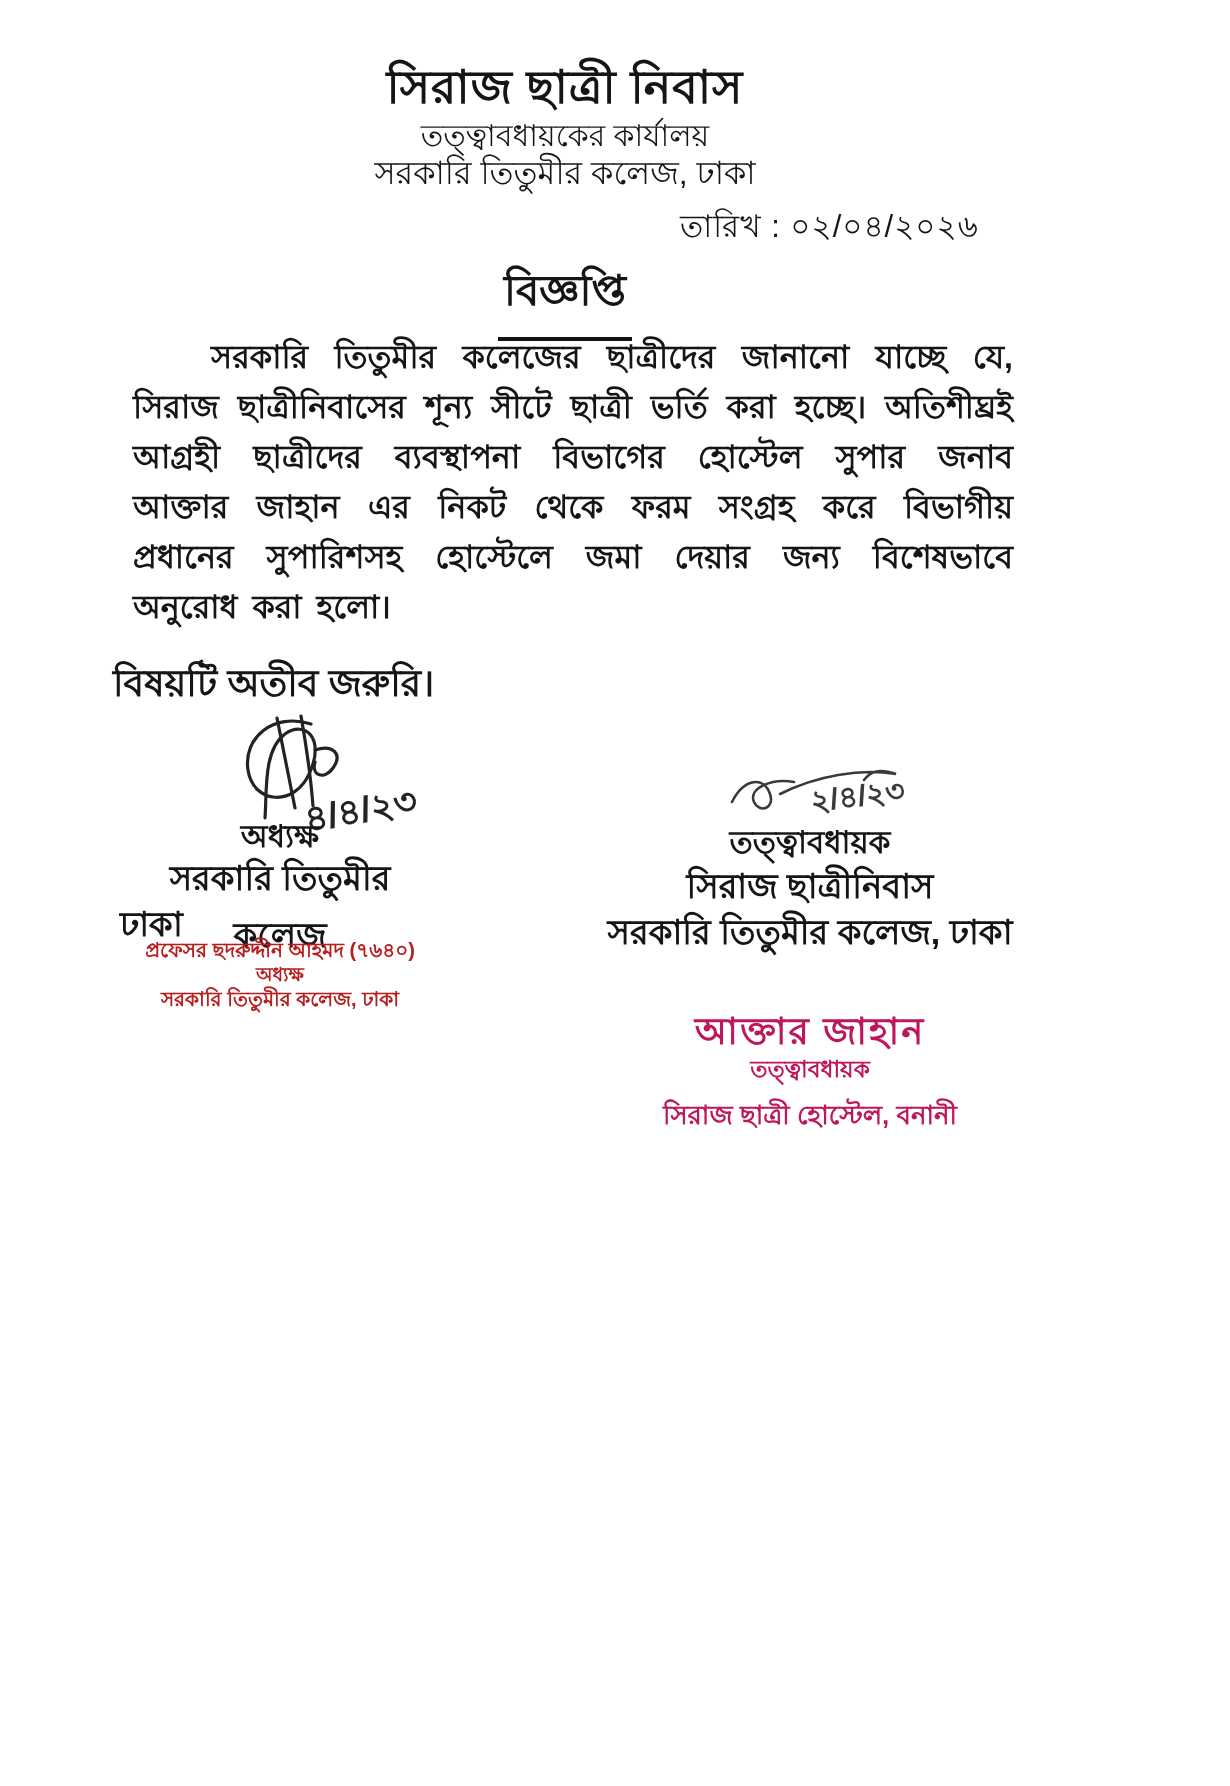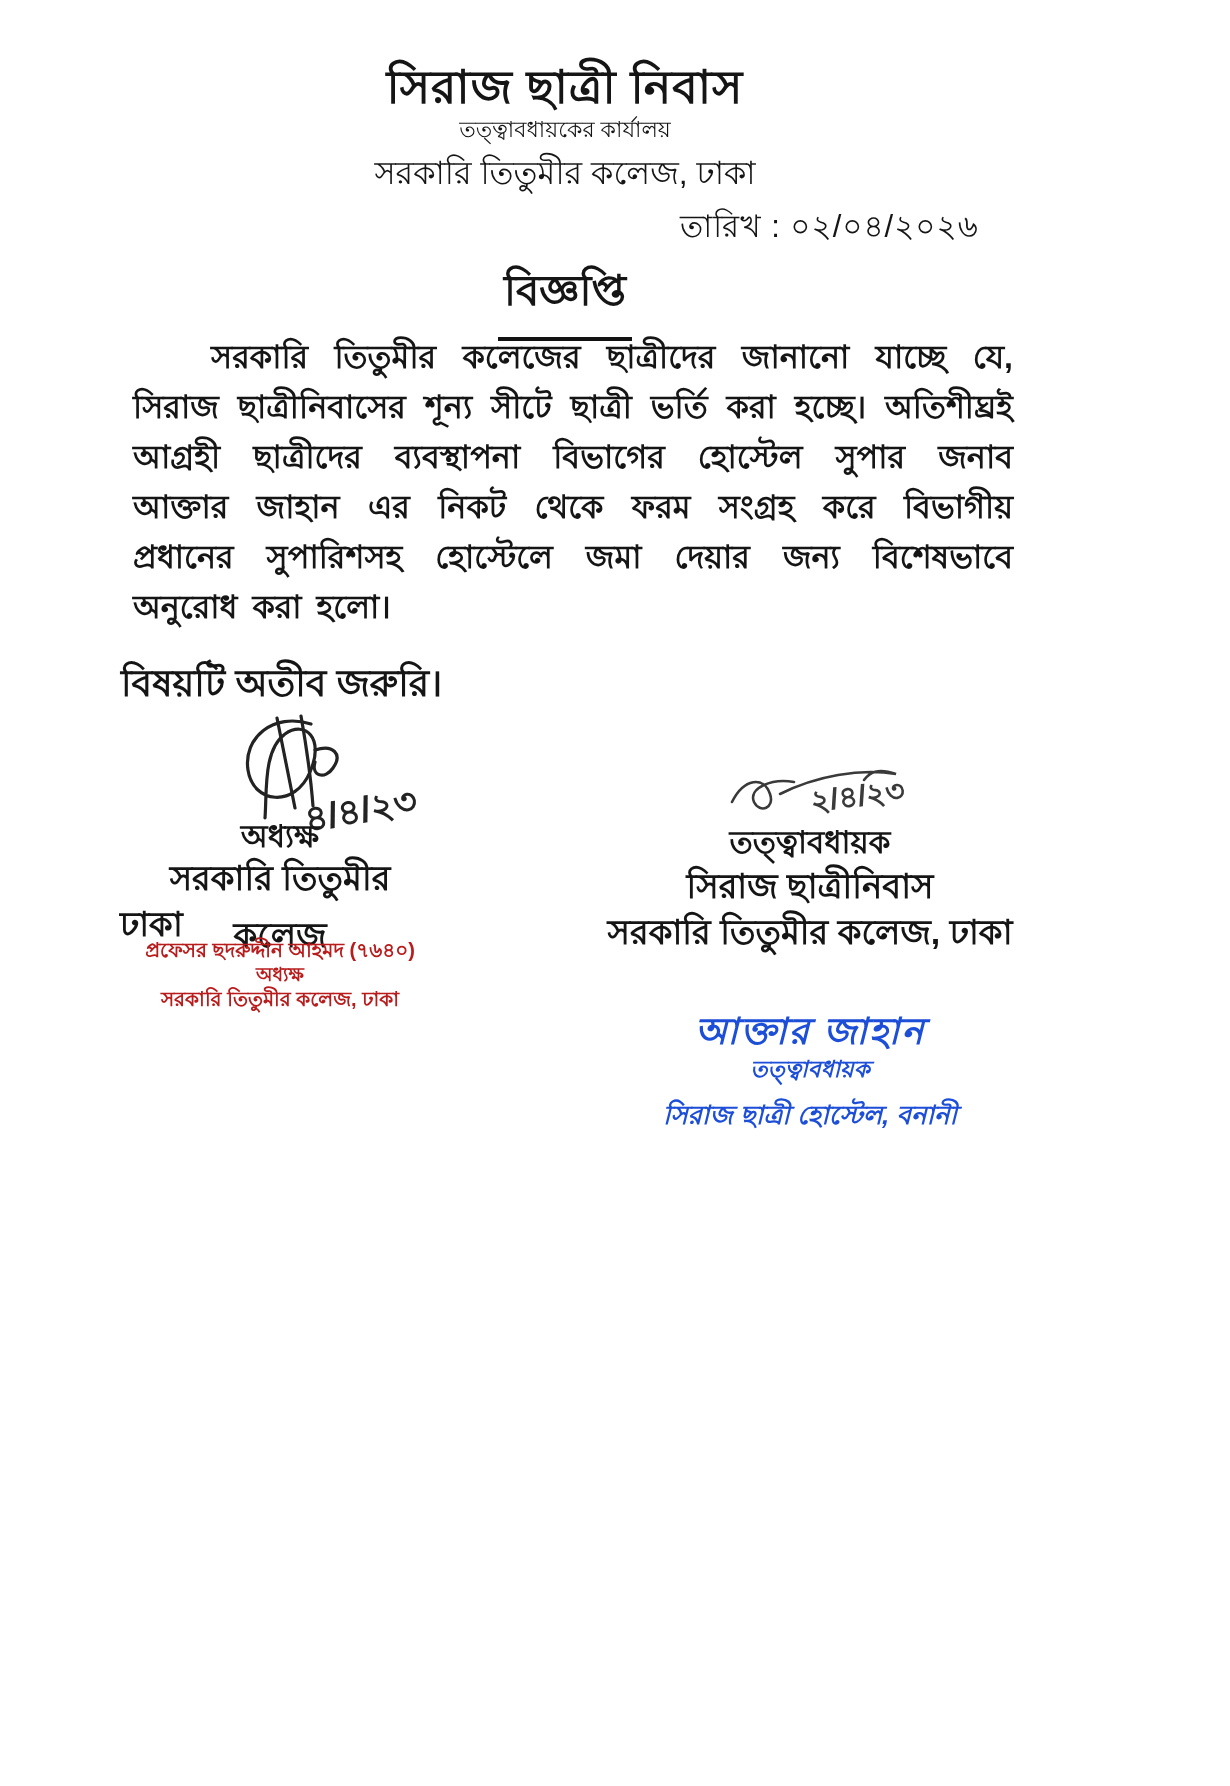--- a/index.html
+++ b/index.html
@@ -16,21 +16,21 @@
   
   .hdr-title{
     left:0;top:52px;width:1130px;
     text-align:center;
     font-size:46px;font-weight:700;
     letter-spacing:1px;
   }
   .hdr-office{
     left:0;top:112px;width:1130px;
     text-align:center;
-    font-size:22px;font-weight:500;
+    font-size:30px;font-weight:500;
   }
   .hdr-college{
     left:0;top:148px;width:1130px;
     text-align:center;
     font-size:32px;font-weight:500;
   }
   .date-line{
     left:680px;top:202px;width:420px;
     font-size:31px;font-weight:500;
     letter-spacing:1px;
@@ -47,21 +47,21 @@
   }
   .body-text{
     left:133px;top:332px;width:880px;
     font-size:32px;font-weight:600;
     line-height:50px;
     text-align:justify;
     text-indent:78px;
     word-spacing:6px;
   }
   .urgent-note{
-    left:121px;top:654px;
+    left:113px;top:654px;
     font-size:37px;font-weight:700;
   }
   
   .sig-left-svg{left:215px;top:710px;}
   .left-designation{
     left:150px;top:812px;width:260px;
     text-align:center;
     font-size:31px;font-weight:600;
   }
   .left-org1{
@@ -157,19 +157,19 @@
       <path d="M12,42 C24,18 44,16 50,34 C55,48 40,54 34,42 C28,28 52,18 74,22"></path>
       <path d="M60,34 C96,16 140,8 176,14 C158,8 150,12 144,20"></path>
     </g>
     <text x="92" y="52" transform="rotate(-7 92 52)" font-size="30" font-weight="600" fill="#3a3a3a">২/৪/২৩</text>
   </svg>
 
   <div class="abs right-designation">তত্ত্বাবধায়ক</div>
   <div class="abs right-org1">সিরাজ ছাত্রীনিবাস</div>
   <div class="abs right-org2">সরকারি তিতুমীর কলেজ, ঢাকা</div>
 
-  <div class="abs right-stamp" id="right-stamp" style="color: #1d4ed8; font-style: italic;">
+  <div class="abs right-stamp" id="right-stamp" style="color: #be185d;">
     <div class="n">আক্তার জাহান</div>
     <div class="d">তত্ত্বাবধায়ক</div>
     <div class="o">সিরাজ ছাত্রী হোস্টেল, বনানী</div>
   </div>
 
 </div>
 
 </body></html>

